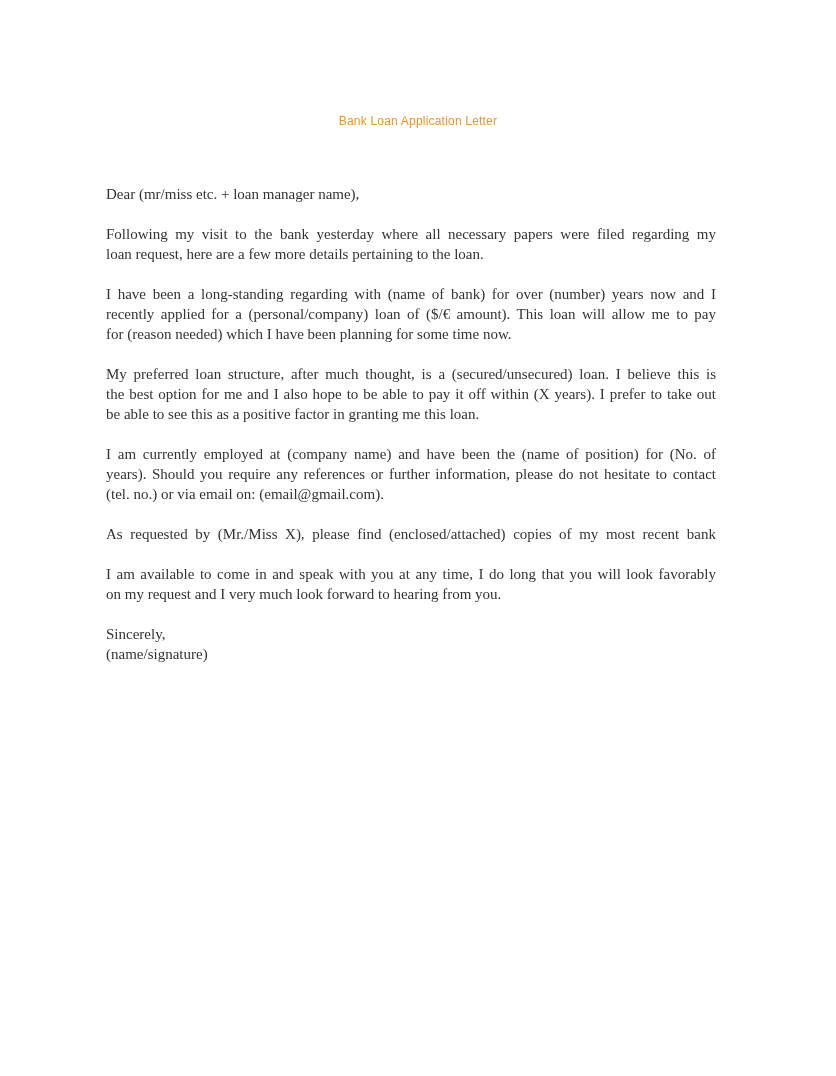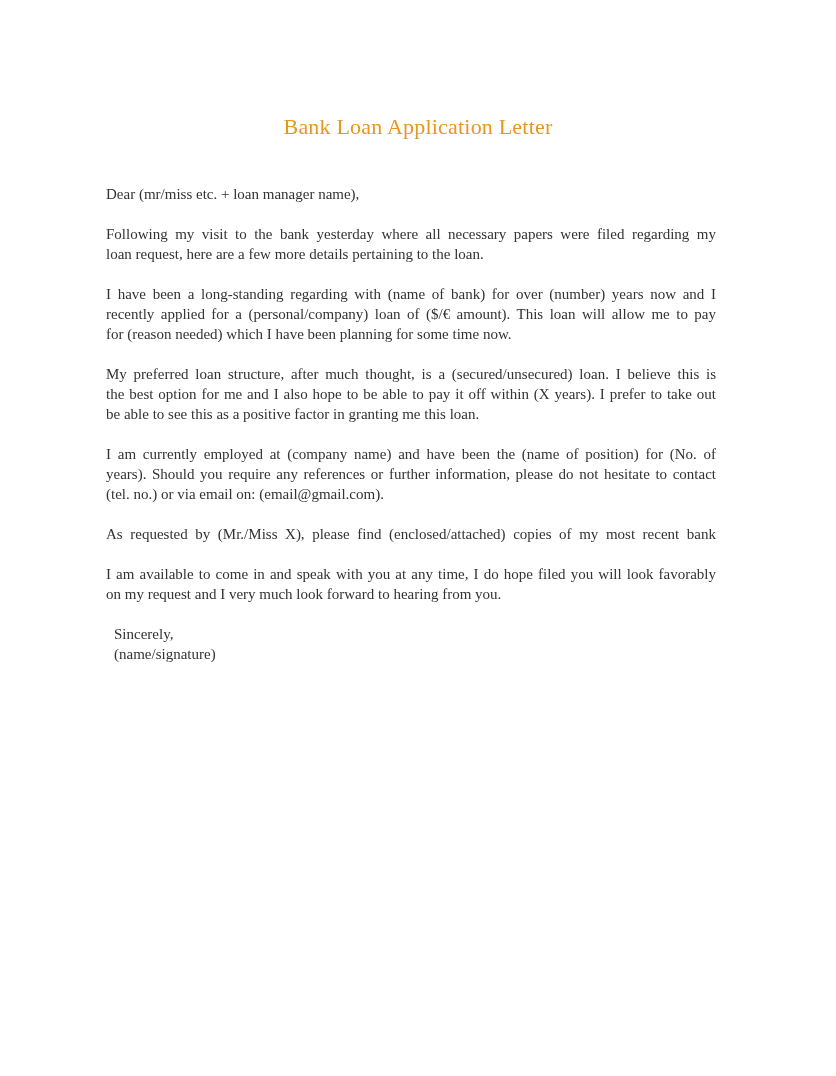--- a/index.html
+++ b/index.html
@@ -20,22 +20,22 @@
       width: 836px;
       height: 1076px;
       background: #ffffff;
     }
     .title {
       position: absolute;
       top: 114px;
       left: 0;
       width: 836px;
       text-align: center;
-      font-family: Liberation Serif, serif;
-      font-size: 22px;
+      font-family: Liberation Sans, sans-serif;
+      font-size: 12px;
       color: #e8961e;
       letter-spacing: 0.2px;
       margin: 0;
       font-weight: normal;
     }
     .body-text {
       position: absolute;
       left: 106px;
       top: 184px;
       width: 610px;
@@ -51,21 +51,21 @@
     .para .line {
       display: block;
       text-align: justify;
       text-align-last: justify;
       white-space: nowrap;
     }
     .para .line.last {
       text-align-last: left;
     }
     .closing {
-      margin: 8px;
+      margin: 0;
     }
     .closing .line {
       display: block;
     }
   </style>
 </head>
 <body>
 
 <div class="page">
   <h1 class="title">Bank Loan Application Letter</h1>
@@ -96,21 +96,21 @@
       <span class="line">I am currently employed at (company name) and have been the (name of position) for (No. of</span>
       <span class="line">years). Should you require any references or further information, please do not hesitate to contact</span>
       <span class="line last">(tel. no.) or via email on: (email@gmail.com).</span>
     </p>
 
     <p class="para">
       <span class="line">As requested by (Mr./Miss X), please find (enclosed/attached) copies of my most recent bank</span>
     </p>
 
     <p class="para">
-      <span class="line">I am available to come in and speak with you at any time, I do hope filed you will look favorably</span>
+      <span class="line">I am available to come in and speak with you at any time, I do long that you will look favorably</span>
       <span class="line last">on my request and I very much look forward to hearing from you.</span>
     </p>
 
     <p class="closing">
       <span class="line">Sincerely,</span>
       <span class="line">(name/signature)</span>
     </p>
   </div>
 </div>
 

